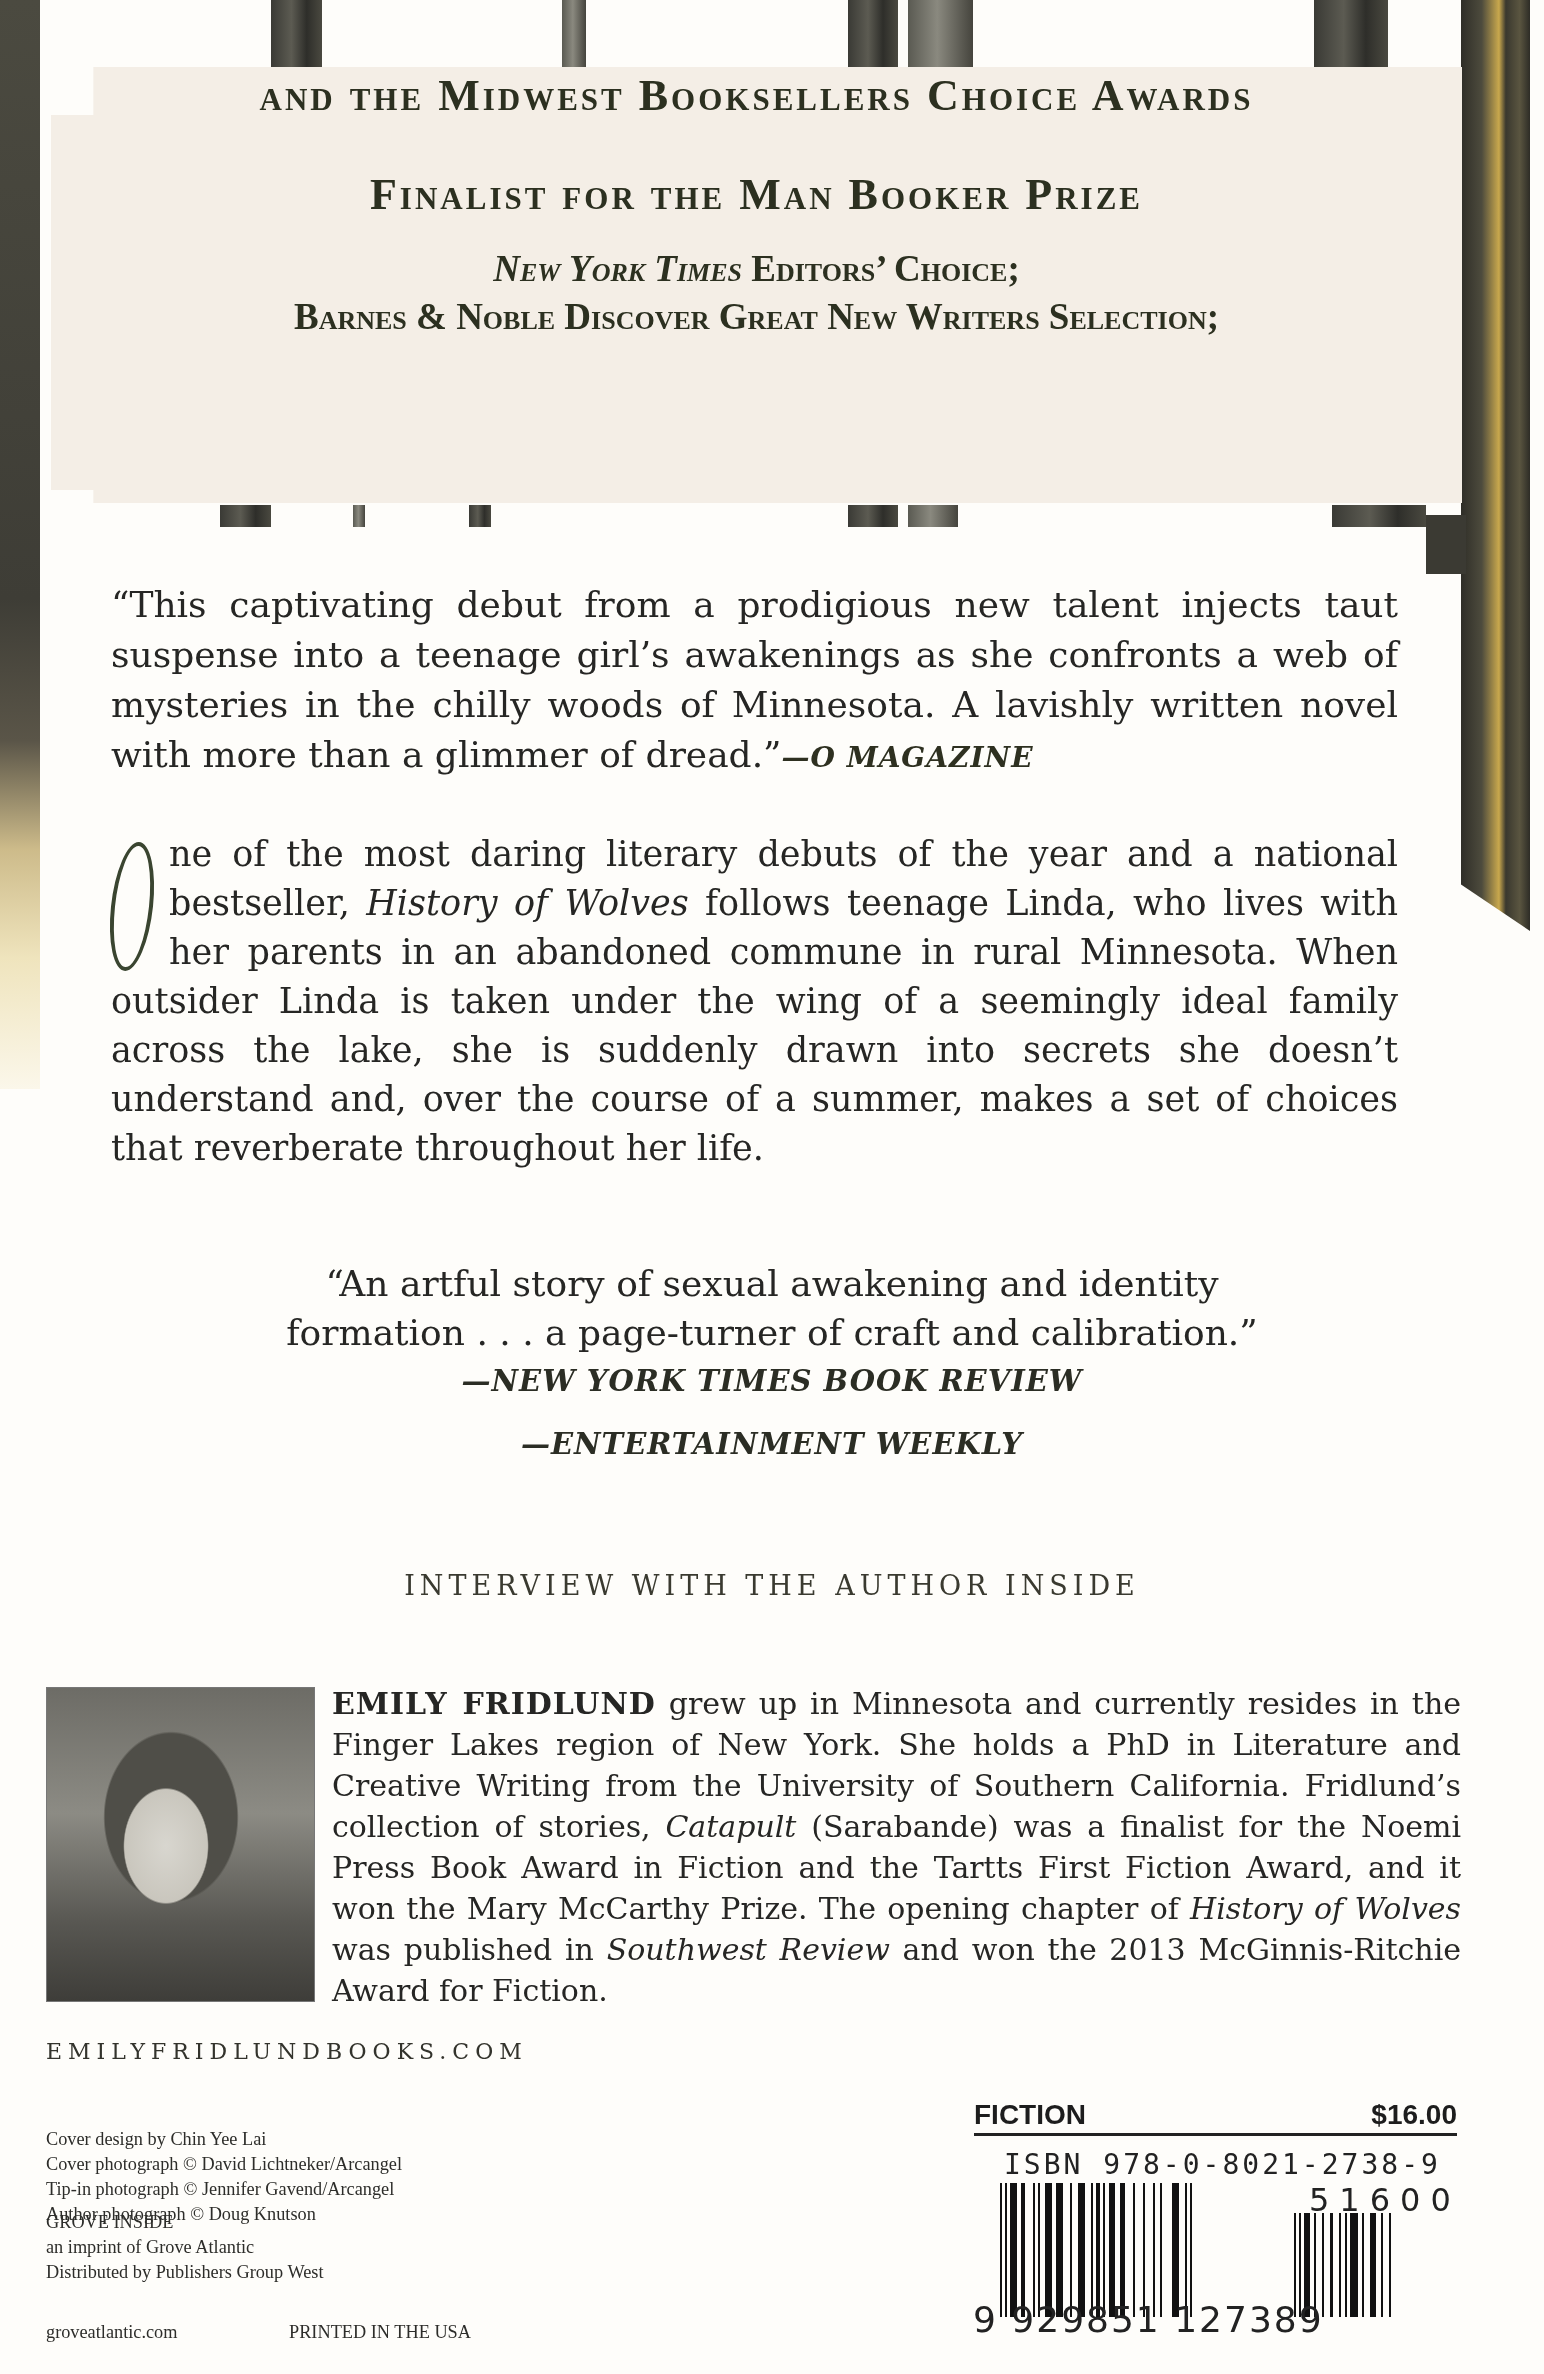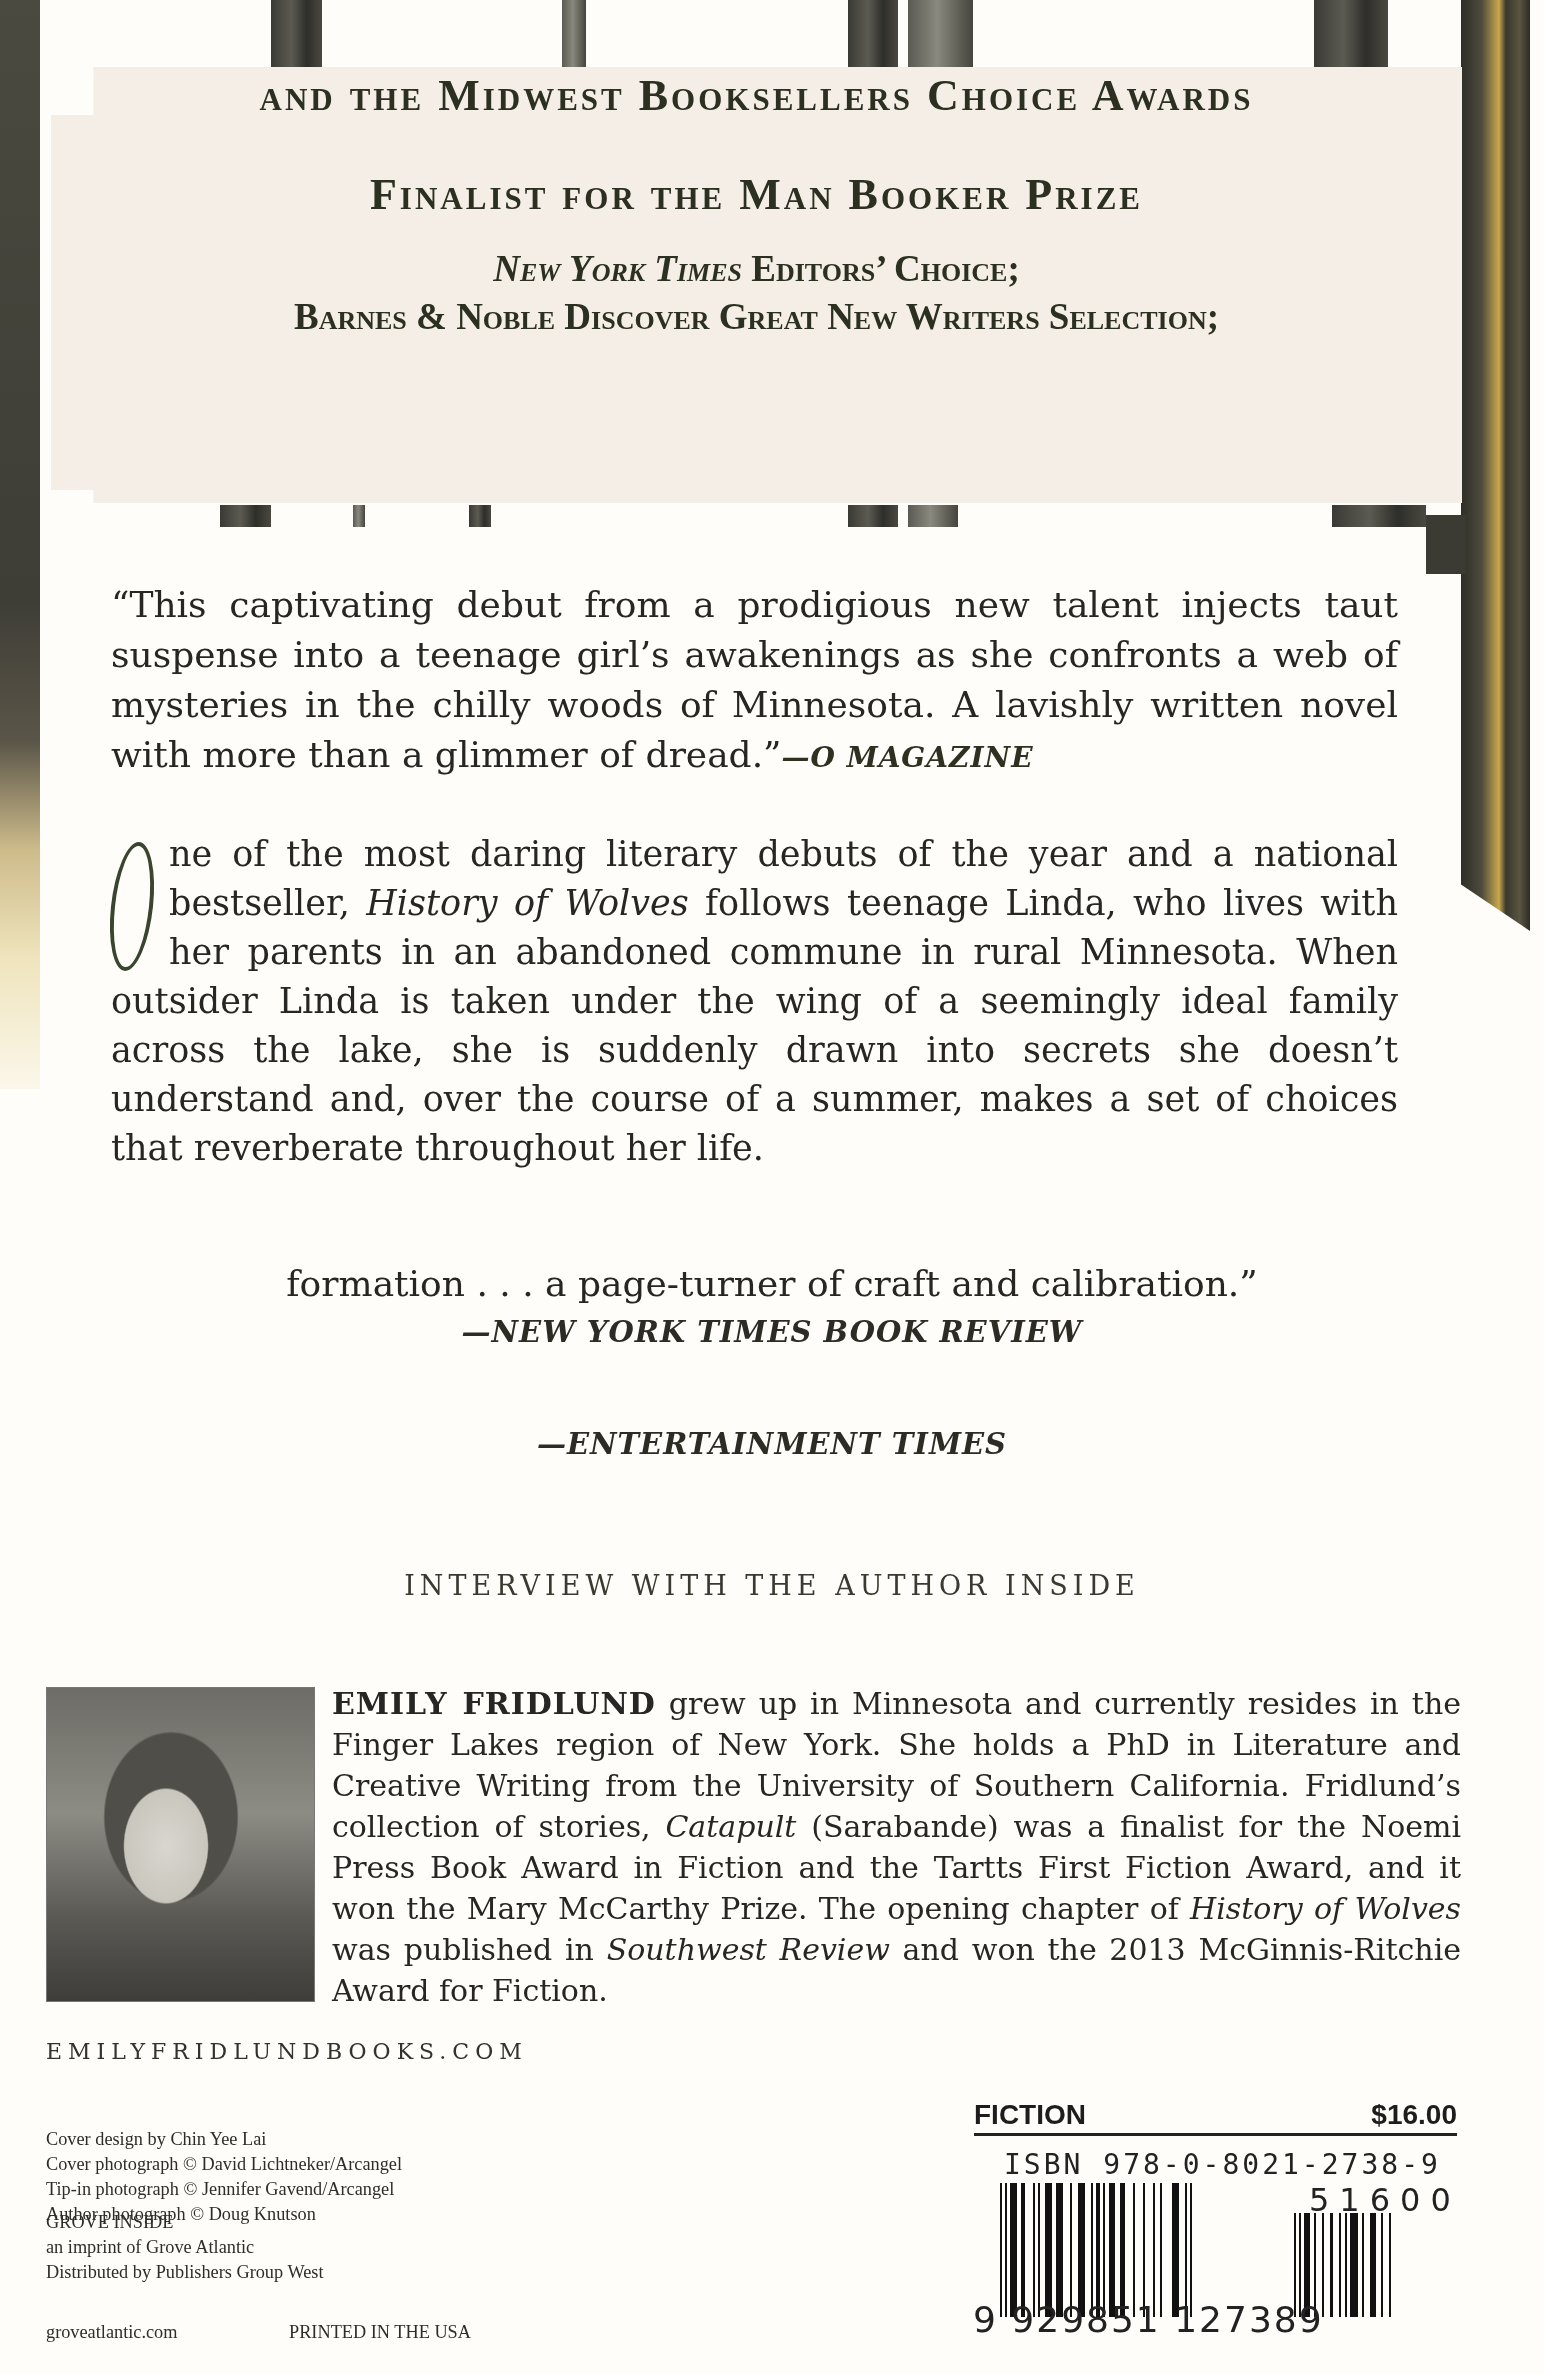--- a/index.html
+++ b/index.html
@@ -698,25 +698,26 @@
 
 <div class="quote-o">
   <span>“This captivating debut from a prodigious new talent injects taut suspense into a teenage girl’s awakenings as she confronts a web of mysteries in the chilly woods of Minnesota. A lavishly written novel with more than a glimmer of dread.”</span><span class="src">—O MAGAZINE</span>
 </div>
 
 <div class="desc">
   <span class="dropcap"></span><span>ne of the most daring literary debuts of the year and a national bestseller, </span><i>History of Wolves</i><span> follows teenage Linda, who lives with her parents in an abandoned commune in rural Minnesota. When outsider Linda is taken under the wing of a seemingly ideal family across the lake, she is suddenly drawn into secrets she doesn’t understand and, over the course of a summer, makes a set of choices that reverberate throughout her life.</span>
 </div>
 
 <div class="praise" style="top:1259px">
+  <div class="q">“An artful story of sexual awakening and identity</div>
   <div class="q">formation . . . a page-turner of craft and calibration.”</div>
   <div class="s">—NEW YORK TIMES BOOK REVIEW</div>
 </div>
 <div class="praise" style="top:1420px">
-  <div class="s">—ENTERTAINMENT TIMES</div>
+  <div class="s">—ENTERTAINMENT WEEKLY</div>
 </div>
 
 <div class="interview">INTERVIEW WITH THE AUTHOR INSIDE</div>
 
 <div class="author-photo"></div>
 <div class="bio">
   <span class="name">EMILY FRIDLUND</span><span> grew up in Minnesota and currently resides in the Finger Lakes region of New York. She holds a PhD in Literature and Creative Writing from the University of Southern California. Fridlund’s collection of stories, </span><i>Catapult</i><span> (Sarabande) was a finalist for the Noemi Press Book Award in Fiction and the Tartts First Fiction Award, and it won the Mary McCarthy Prize. The opening chapter of </span><i>History of Wolves</i><span> was published in </span><i>Southwest Review</i><span> and won the 2013 McGinnis-Ritchie Award for Fiction.</span>
 </div>
 
 <div class="site">EMILYFRIDLUNDBOOKS.COM</div>

